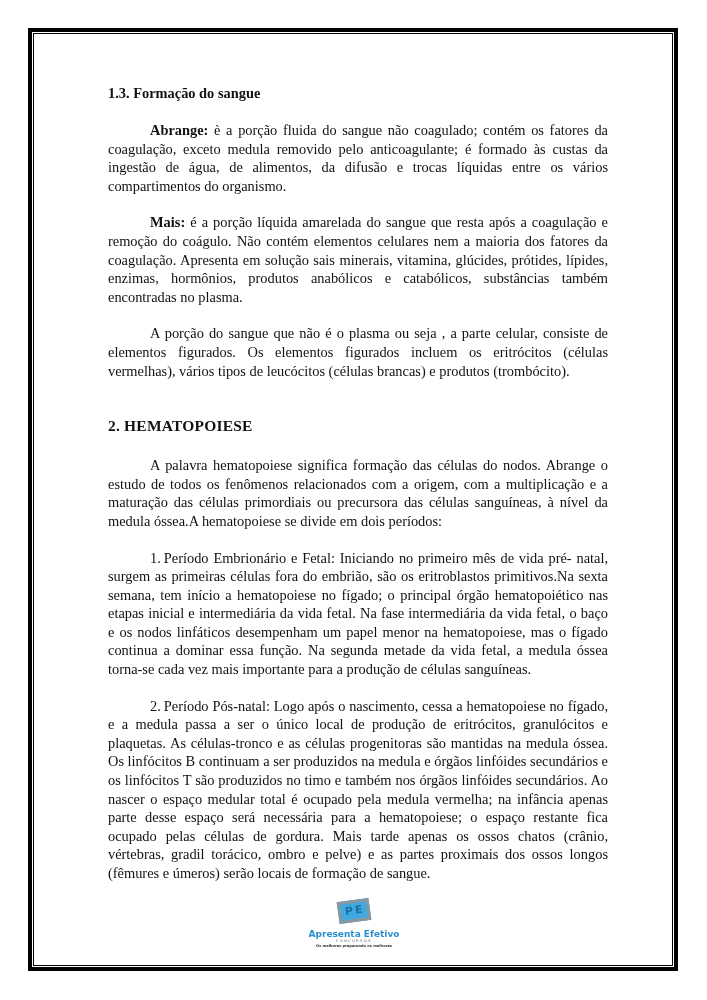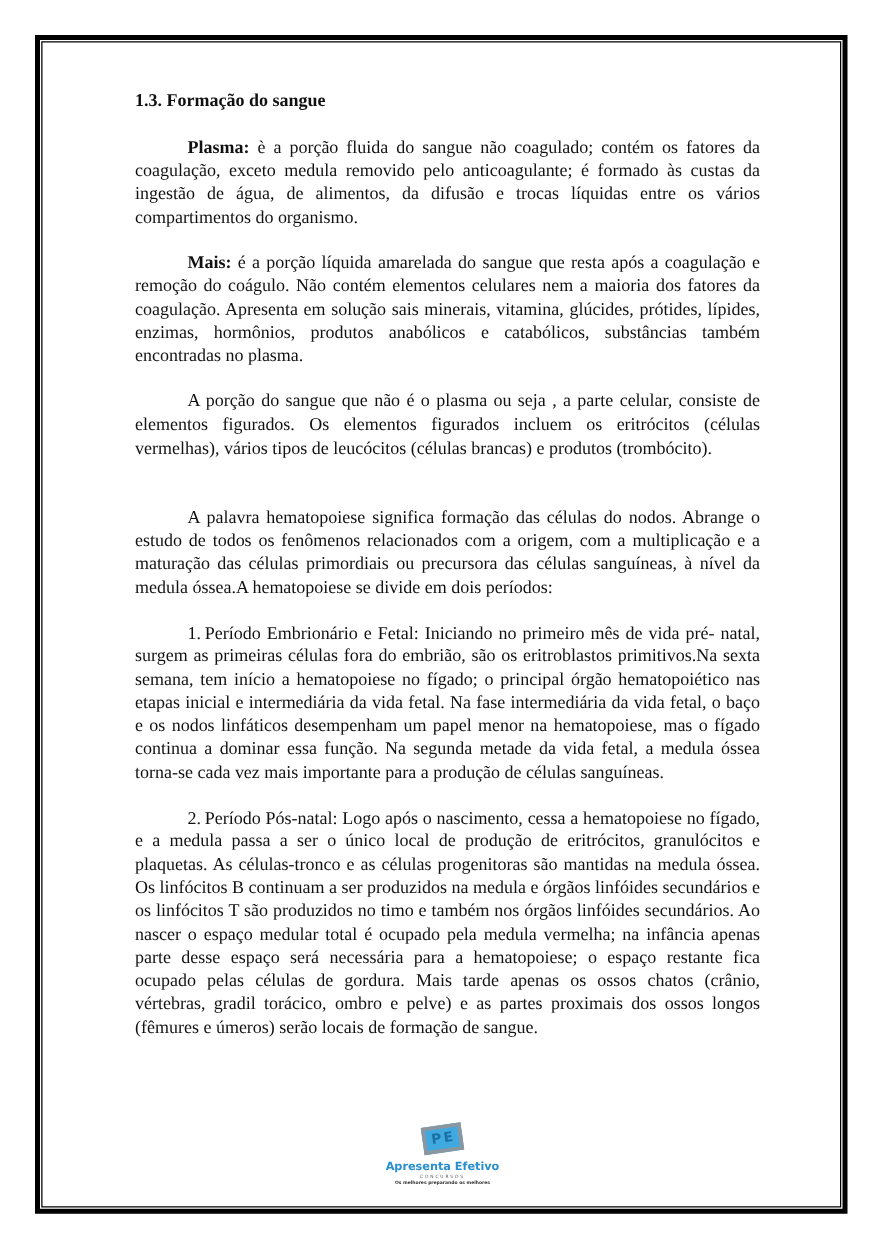--- a/index.html
+++ b/index.html
@@ -6,21 +6,21 @@
   body { width:707px; height:1000px; position:relative; overflow:hidden; }
   .page-border {
     position:absolute; left:28px; top:28px; width:650px; height:943px;
     box-sizing:border-box; border:4px solid #000;
   }
   .page-border-inner {
     position:absolute; left:1px; top:1px; right:1px; bottom:1px;
     border:1px solid #000;
   }
   .content {
-    position:absolute; left:108px; top:72px; width:500px;
+    position:absolute; left:108px; top:84px; width:500px;
     font-family:"Liberation Serif", serif; font-size:14.4px; line-height:18.6px; color:#111;
   }
   h3.section-title { font-size:14.4px; font-weight:bold; margin:0 0 19px 0; line-height:18px; }
   h2.chapter-title { font-size:15.5px; font-weight:bold; margin:0 0 21px 0; line-height:18px; letter-spacing:0.2px; }
   p { margin:0 0 18px 0; text-align:justify; text-indent:42px; }
   p b { font-weight:bold; }
   .p-last { margin-bottom:37px; }
   .item-num { margin-right:3px; }
   .logo {
     position:absolute; left:298px; top:898px; width:112px; height:56px; text-align:center;
@@ -40,26 +40,27 @@
 </head>
 <body>
 
 <div class="page-border">
   <div class="page-border-inner"></div>
 </div>
 
 <div class="content">
   <h3 class="section-title">1.3. Formação do sangue</h3>
 
-  <p><b>Plasma:</b><span> è a porção fluida do sangue não coagulado; contém os fatores da coagulação, exceto medula removido pelo anticoagulante; é formado às custas da ingestão de água, de alimentos, da difusão e trocas líquidas entre os vários compartimentos do organismo.</span></p>
+  <p><b>Abrange:</b><span> è a porção fluida do sangue não coagulado; contém os fatores da coagulação, exceto medula removido pelo anticoagulante; é formado às custas da ingestão de água, de alimentos, da difusão e trocas líquidas entre os vários compartimentos do organismo.</span></p>
 
   <p><b>Mais:</b><span> é a porção líquida amarelada do sangue que resta após a coagulação e remoção do coágulo. Não contém elementos celulares nem a maioria dos fatores da coagulação. Apresenta em solução sais minerais, vitamina, glúcides, prótides, lípides, enzimas, hormônios, produtos anabólicos e catabólicos, substâncias também encontradas no plasma.</span></p>
 
   <p class="p-last">A porção do sangue que não é o plasma ou seja , a parte celular, consiste de elementos figurados. Os elementos figurados incluem os eritrócitos (células vermelhas), vários tipos de leucócitos (células brancas) e produtos (trombócito).</p>
 
+  <h2 class="chapter-title">2. HEMATOPOIESE</h2>
 
   <p>A palavra hematopoiese significa formação das células do nodos. Abrange o estudo de todos os fenômenos relacionados com a origem, com a multiplicação e a maturação das células primordiais ou precursora das células sanguíneas, à nível da medula óssea.A hematopoiese se divide em dois períodos:</p>
 
   <p><span class="item-num">1.</span><span>Período Embrionário e Fetal: Iniciando no primeiro mês de vida pré- natal, surgem as primeiras células fora do embrião, são os eritroblastos primitivos.Na sexta semana, tem início a hematopoiese no fígado; o principal órgão hematopoiético nas etapas inicial e intermediária da vida fetal. Na fase intermediária da vida fetal, o baço e os nodos linfáticos desempenham um papel menor na hematopoiese, mas o fígado continua a dominar essa função. Na segunda metade da vida fetal, a medula óssea torna-se cada vez mais importante para a produção de células sanguíneas.</span></p>
 
   <p><span class="item-num">2.</span><span>Período Pós-natal: Logo após o nascimento, cessa a hematopoiese no fígado, e a medula passa a ser o único local de produção de eritrócitos, granulócitos e plaquetas. As células-tronco e as células progenitoras são mantidas na medula óssea. Os linfócitos B continuam a ser produzidos na medula e órgãos linfóides secundários e os linfócitos T são produzidos no timo e também nos órgãos linfóides secundários. Ao nascer o espaço medular total é ocupado pela medula vermelha; na infância apenas parte desse espaço será necessária para a hematopoiese; o espaço restante fica ocupado pelas células de gordura. Mais tarde apenas os ossos chatos (crânio, vértebras, gradil torácico, ombro e pelve) e as partes proximais dos ossos longos (fêmures e úmeros) serão locais de formação de sangue.</span></p>
 </div>
 
 <div class="logo">
   <div class="logo-mark">

